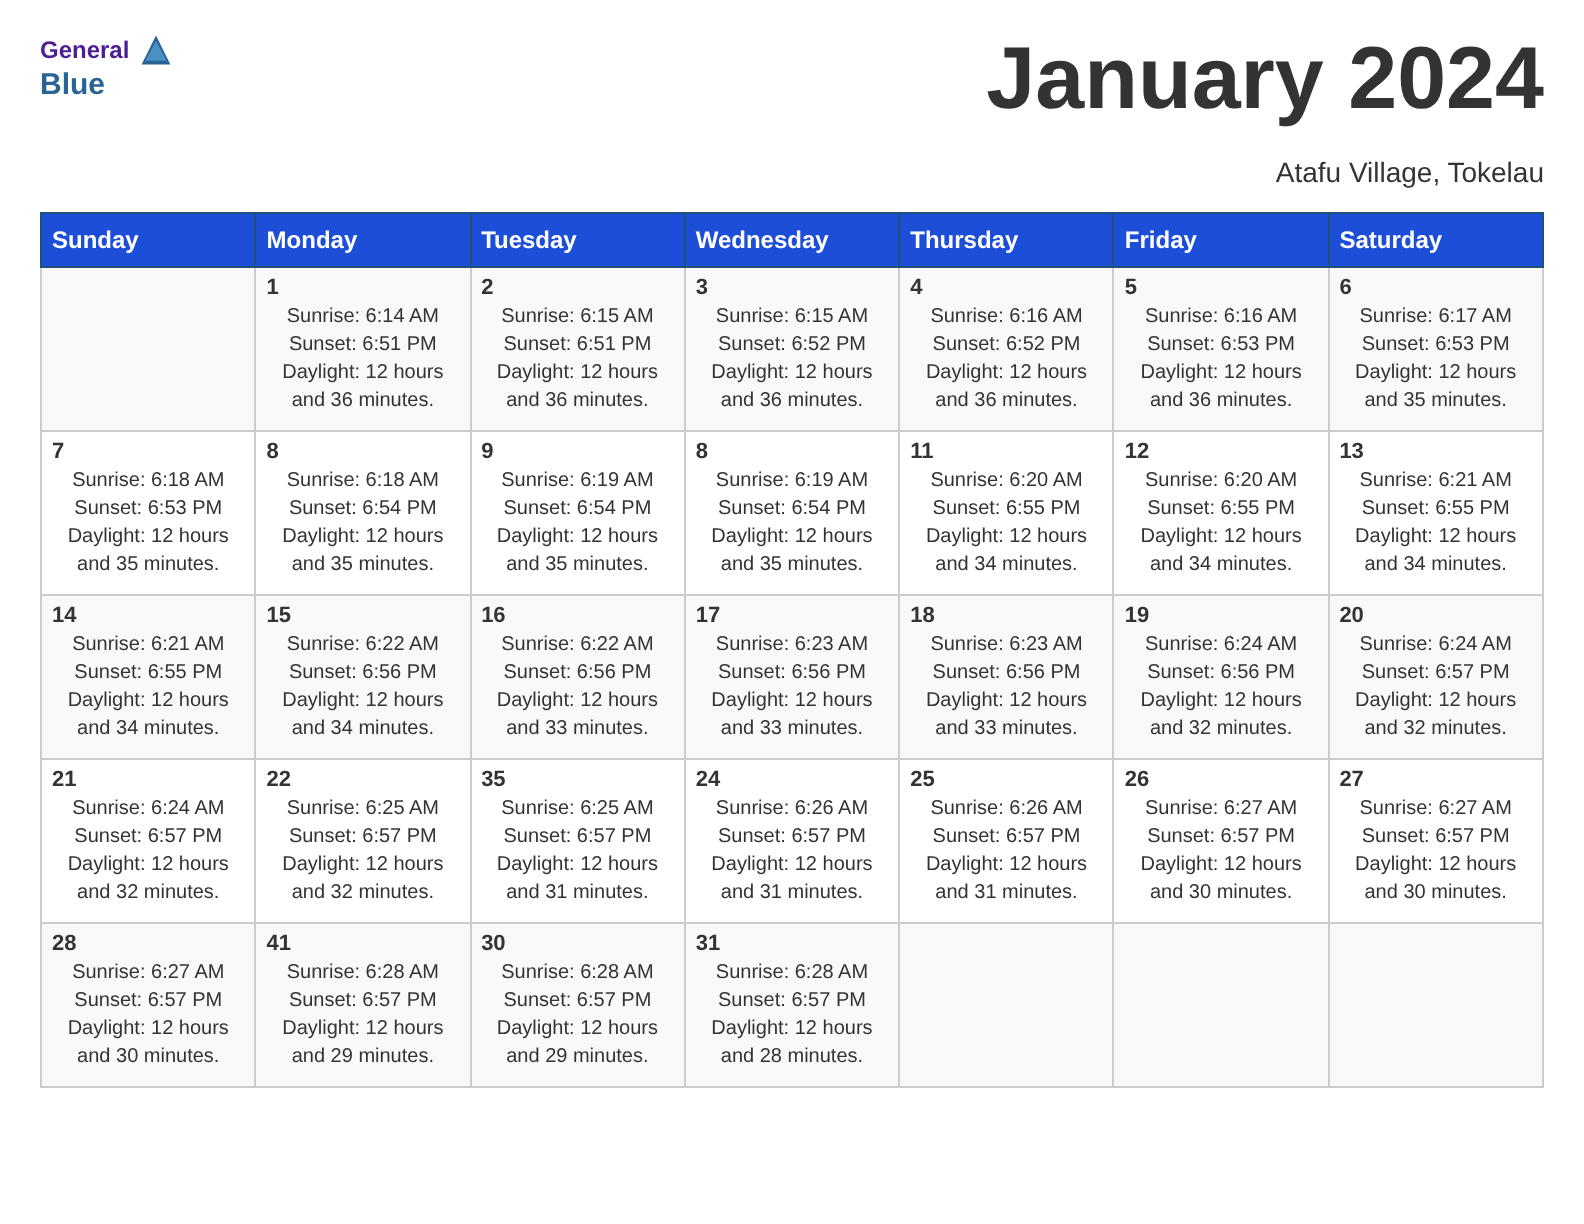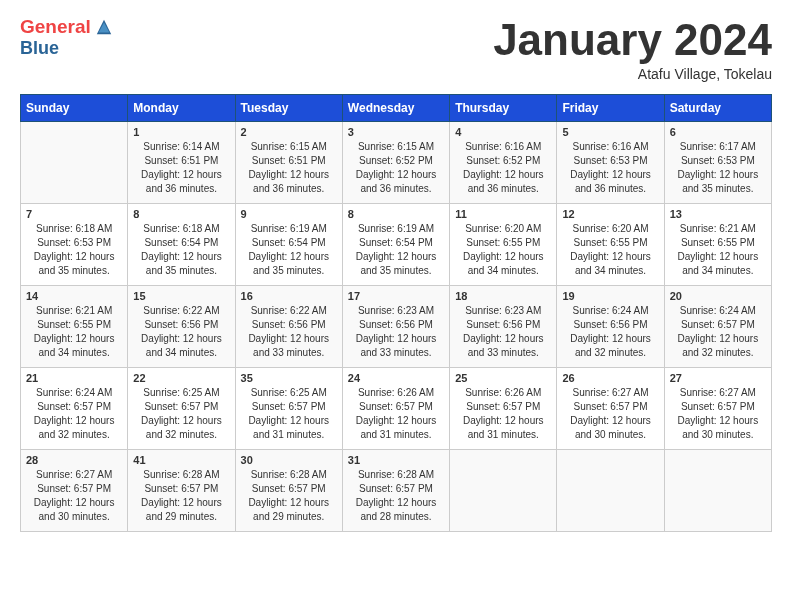--- a/index.html
+++ b/index.html
@@ -24,47 +24,47 @@
       display: flex;
       flex-direction: column;
       align-items: flex-start;
     }
     .logo-text {
       display: flex;
       align-items: center;
       gap: 2px;
     }
     .logo-general {
-      font-size: 19px;
-      font-weight: bold;
-      color: #ef4444;
+      font-size: 12px;
+      font-weight: bold;
+      color: #4c1d95;
     }
     .logo-blue {
-      font-size: 18px;
+      font-size: 15px;
       font-weight: bold;
       color: #2a6496;
     }
     .logo-icon {
       width: 18px;
       height: 18px;
       margin-left: 2px;
     }
     .title-block {
       text-align: right;
     }
     .month-year {
       font-size: 44px;
       font-weight: bold;
       color: #333;
       line-height: 1.1;
     }
     .location {
       font-size: 14px;
       color: #333;
-      margin-top: 2px;
+      margin-top: 14px;
     }
     table {
       width: 100%;
       border-collapse: collapse;
       table-layout: fixed;
     }
     thead tr th {
       background-color: #1d4ed8;
       color: #fff;
       font-size: 12px;

